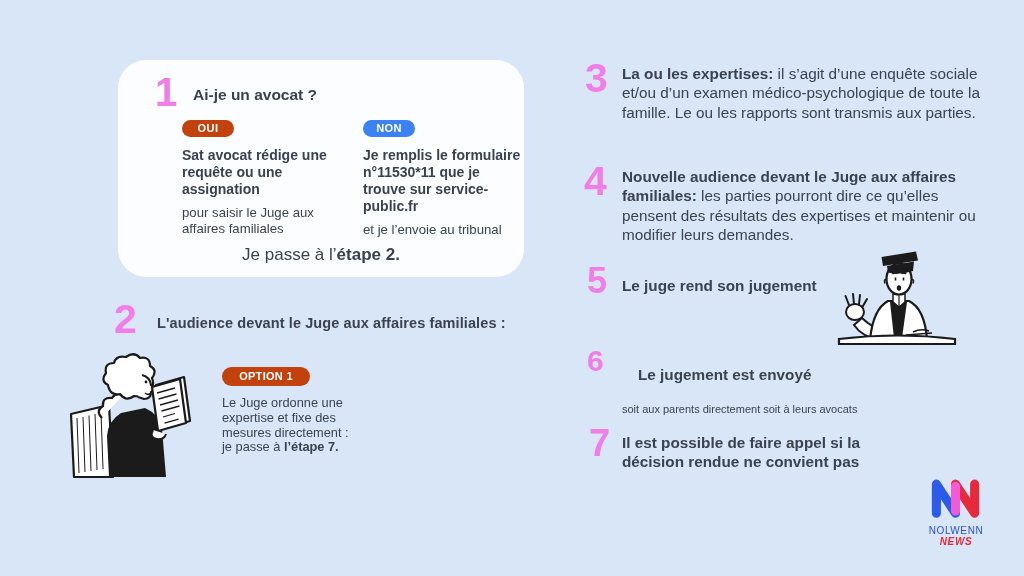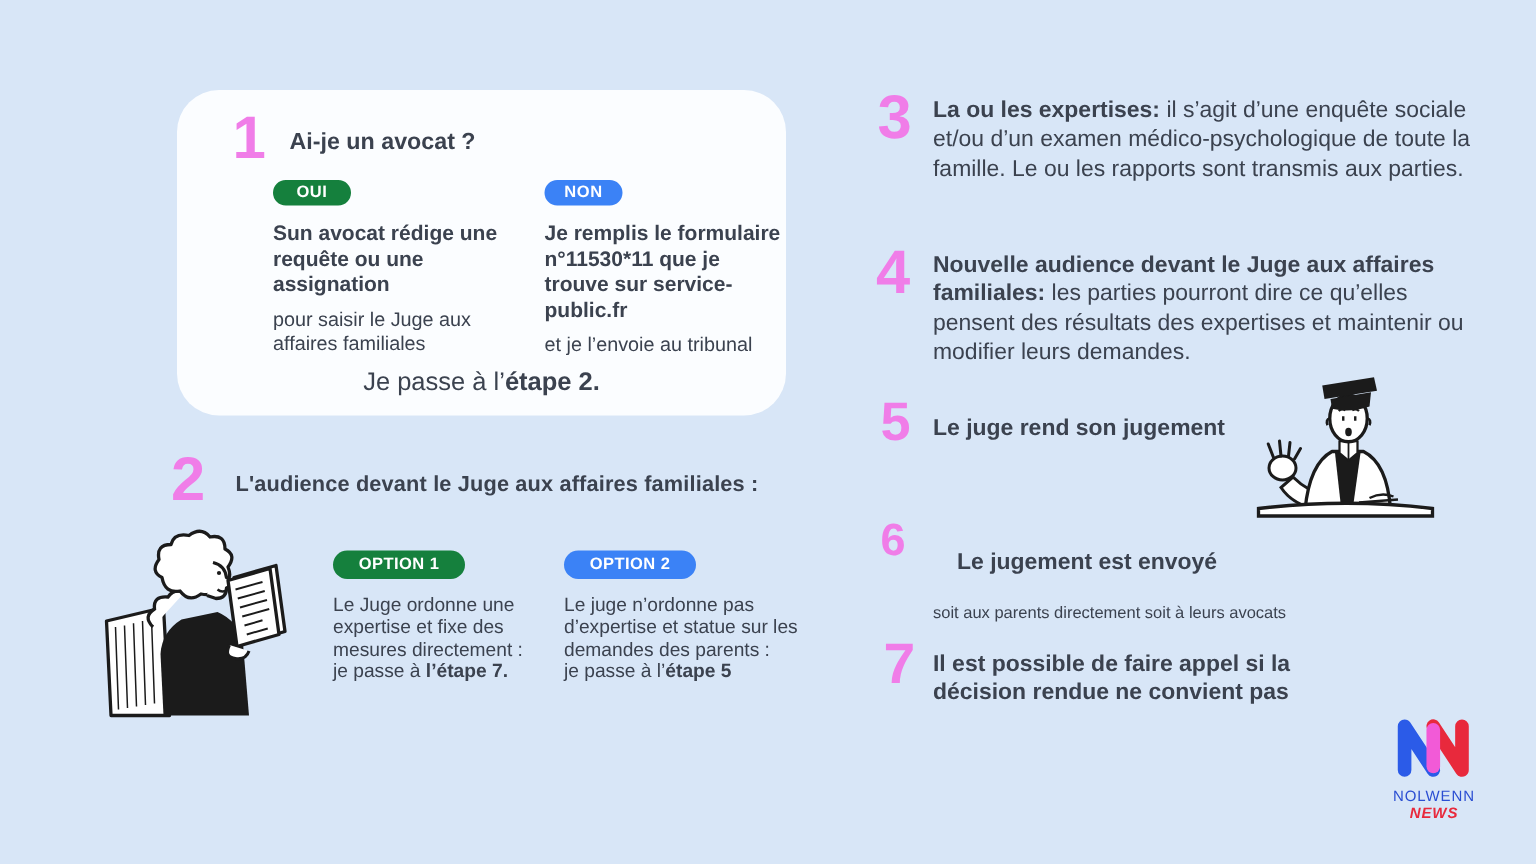--- a/index.html
+++ b/index.html
@@ -29,21 +29,21 @@
   #t1{left:193px;top:86px;font-size:15.5px;font-weight:700;margin:0;}
   #t2{left:157px;top:315px;font-size:14.5px;font-weight:700;margin:0;letter-spacing:.1px;}
 
   .col{position:absolute;}
   #col-oui{left:182px;top:118px;width:162px;}
   #col-non{left:363px;top:118px;width:158px;}
   .pill{
     display:inline-block;color:#ffffff;font-weight:700;text-align:center;
     border-radius:11px;
   }
-  .pill.blue{background:#15803d;}
+  .pill.blue{background:#c2410c;}
   .pill.red{background:#3b82f6;}
   .badge-yn{width:52px;height:17px;line-height:17px;font-size:11px;letter-spacing:.4px;}
   .badge-opt{width:88px;height:19px;line-height:19px;font-size:11px;letter-spacing:.3px;}
   .boldtxt{margin:10px 0 0 0;font-size:14px;line-height:17px;font-weight:700;}
   .regtxt{margin:7px 0 0 0;font-size:13.2px;line-height:16px;}
   #footer1{left:118px;top:245px;width:406px;text-align:center;font-size:17px;margin:0;}
   #footer1 b{font-weight:700;}
 
   .opt{position:absolute;}
   #opt1{left:222px;top:366px;width:146px;}
@@ -73,21 +73,21 @@
 <body>
 
 <div class="canvas">
 
   <section class="card"></section>
   <div class="num" id="num1">1</div>
   <h1 class="abs" id="t1">Ai-je un avocat ?</h1>
 
   <div class="col" id="col-oui">
     <span class="pill blue badge-yn">OUI</span>
-    <p class="boldtxt">Sun avocat rédige une requête ou une assignation</p>
+    <p class="boldtxt">Sat avocat rédige une requête ou une assignation</p>
     <p class="regtxt">pour saisir le Juge aux affaires familiales</p>
   </div>
 
   <div class="col" id="col-non">
     <span class="pill red badge-yn">NON</span>
     <p class="boldtxt">Je remplis le formulaire n°11530*11 que je trouve sur service-public.fr</p>
     <p class="regtxt">et je l’envoie au tribunal</p>
   </div>
 
   <p class="abs" id="footer1"><span>Je passe à l’</span><b>étape 2.</b></p>
@@ -111,25 +111,20 @@
     <path d="M91 41 l18 -5 M92.5 47 l18 -5 M94 53 l18 -5 M95.5 59 l18 -5 M97 65 l12 -3.5 M98.5 71 l14 -4" fill="none" stroke="#1b1b1b" stroke-width="1.3"></path>
     <path d="M87 78 q-4 8 4 9 q7 1 9 -5" fill="#ffffff" stroke="#1b1b1b" stroke-width="2"></path>
   </svg>
 
   <div class="opt" id="opt1">
     <span class="pill blue badge-opt">OPTION 1</span>
     <p class="optbody">Le Juge ordonne une expertise et fixe des mesures directement :</p>
     <p class="optlast"><span>je passe à </span><b>l’étape 7.</b></p>
   </div>
 
-  <div class="opt" id="opt2">
-    <span class="pill red badge-opt">OPTION 2</span>
-    <p class="optbody">Le juge n’ordonne pas d’expertise et statue sur les demandes des parents :</p>
-    <p class="optlast"><span>je passe à l’</span><b>étape 5</b></p>
-  </div>
 
   <div class="num" id="s3n">3</div>
   <p class="rt" id="s3t"><b>La ou les expertises:</b><span> il s’agit d’une enquête sociale et/ou d’un examen médico-psychologique de toute la famille. Le ou les rapports sont transmis aux parties.</span></p>
 
   <div class="num" id="s4n">4</div>
   <p class="rt" id="s4t"><b>Nouvelle audience devant le Juge aux affaires familiales:</b><span> les parties pourront dire ce qu’elles pensent des résultats des expertises et maintenir ou modifier leurs demandes.</span></p>
 
   <div class="num" id="s5n">5</div>
   <p class="rt" id="s5t">Le juge rend son jugement</p>
 

